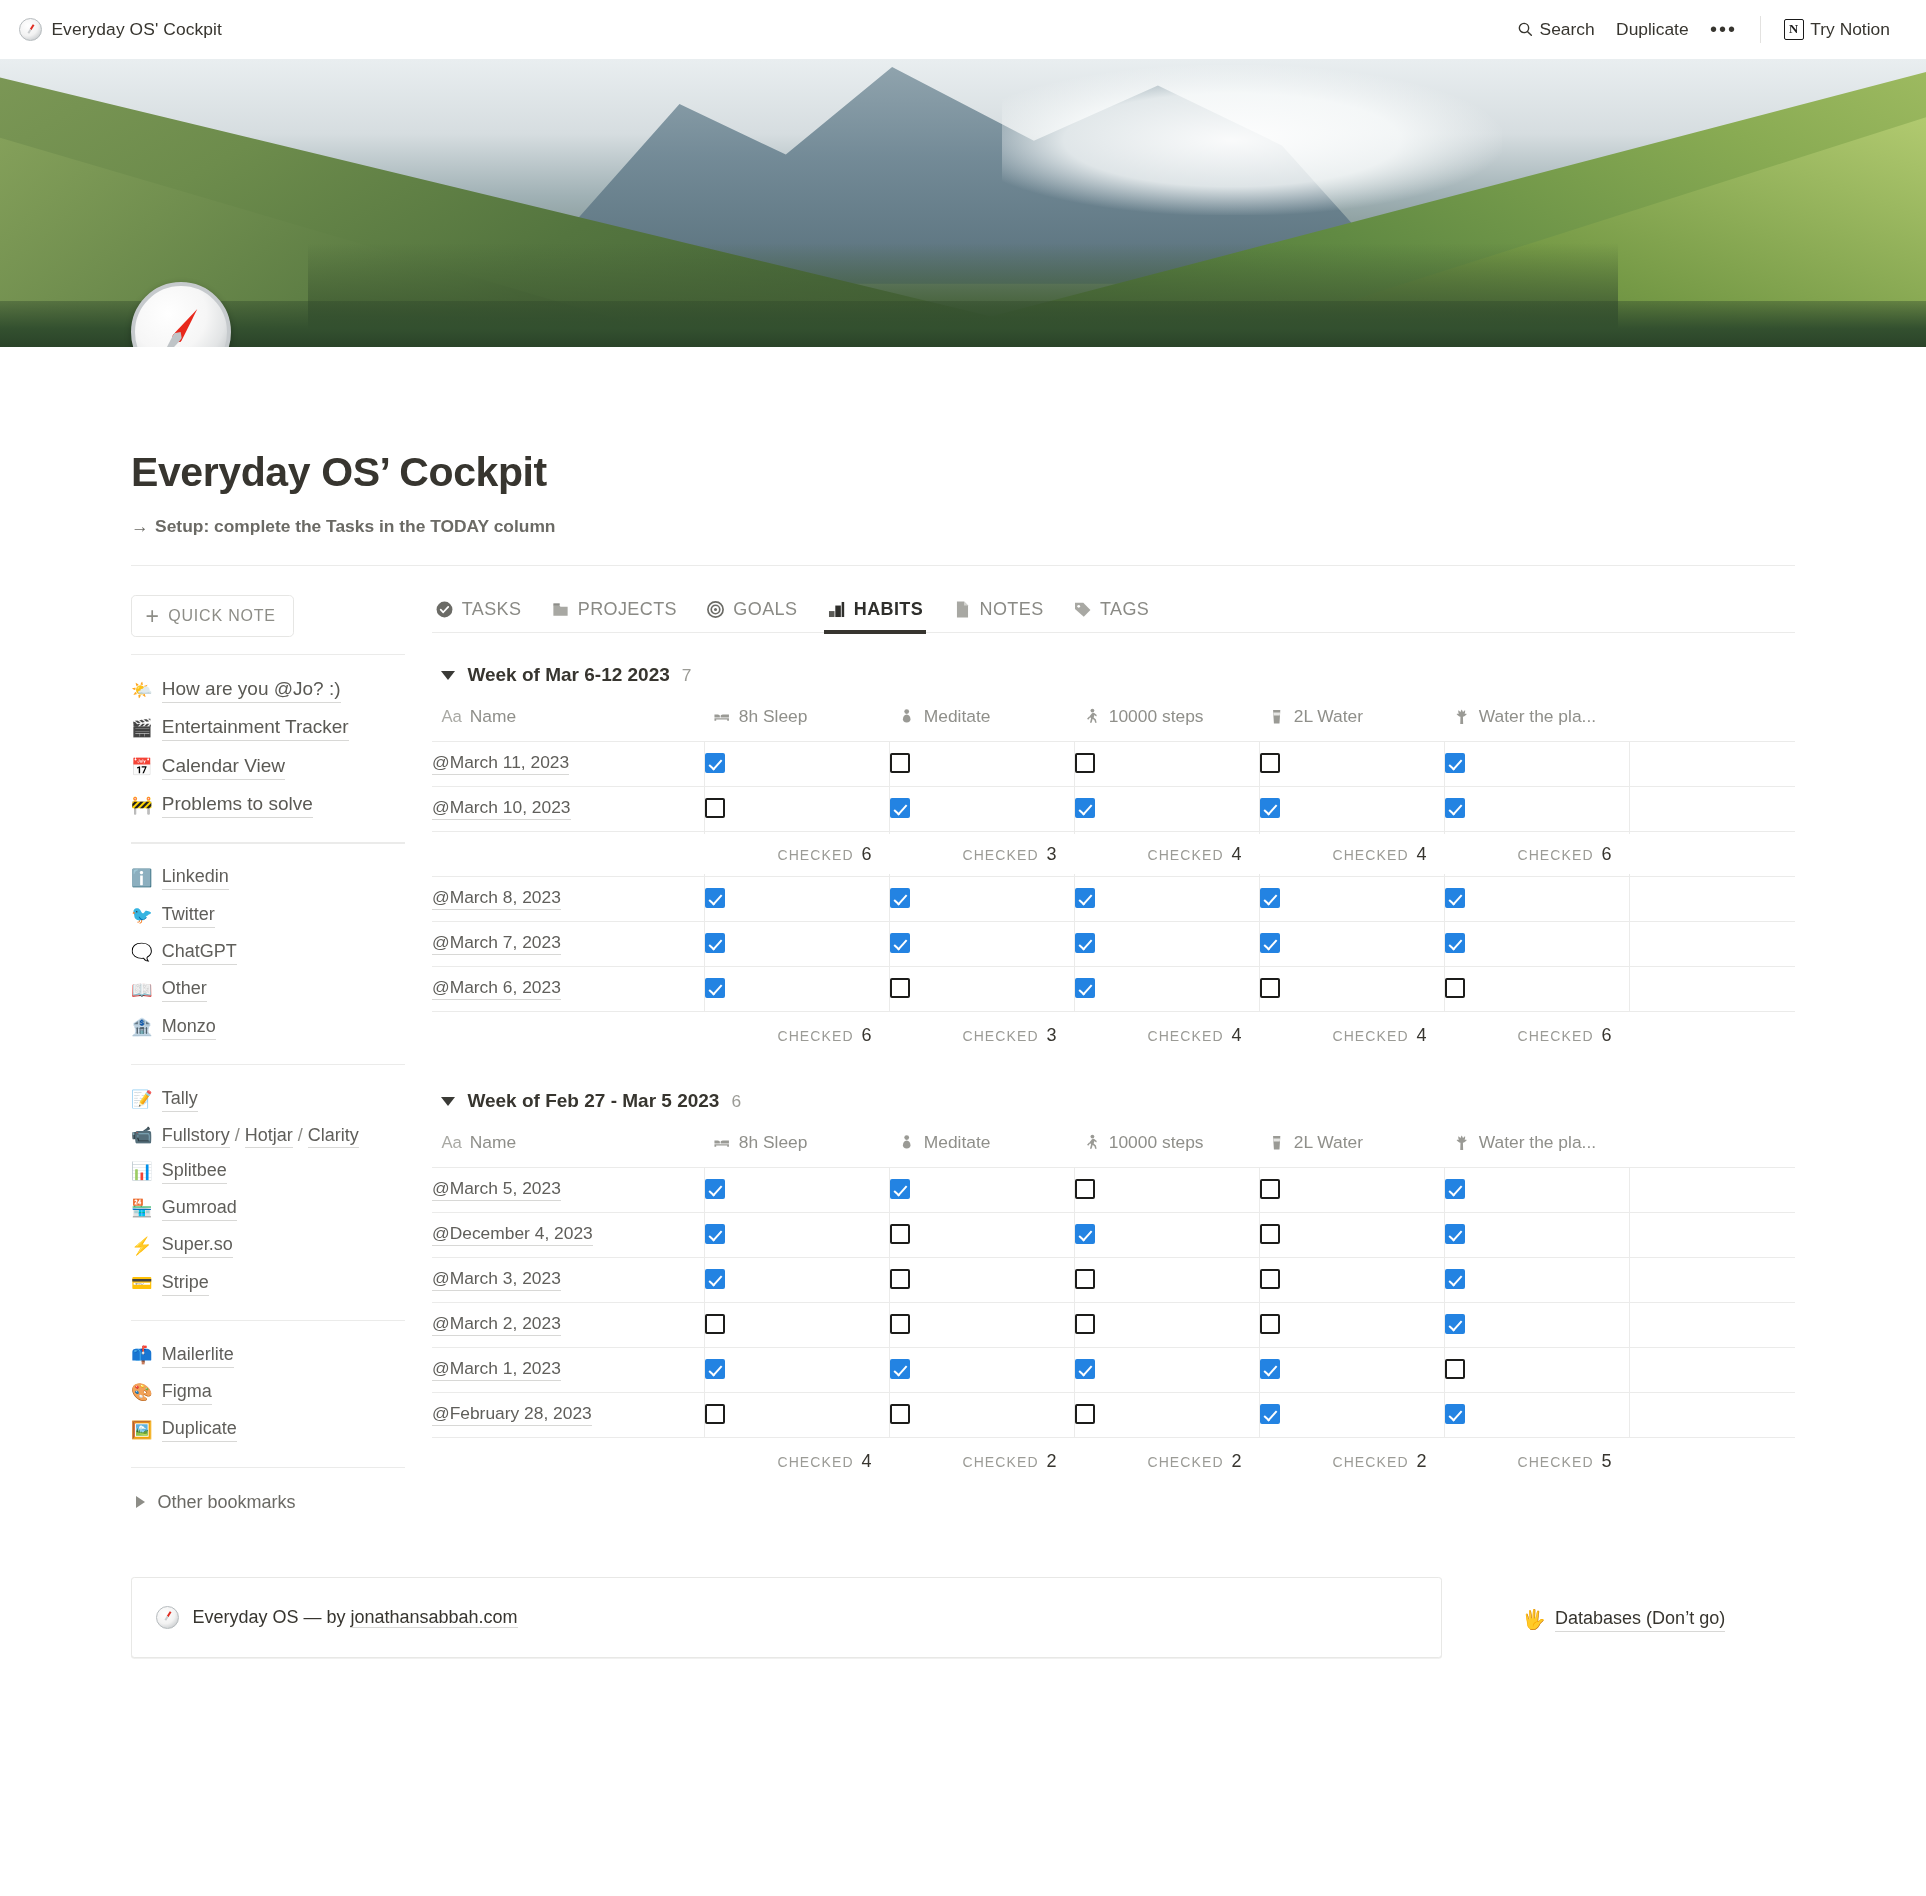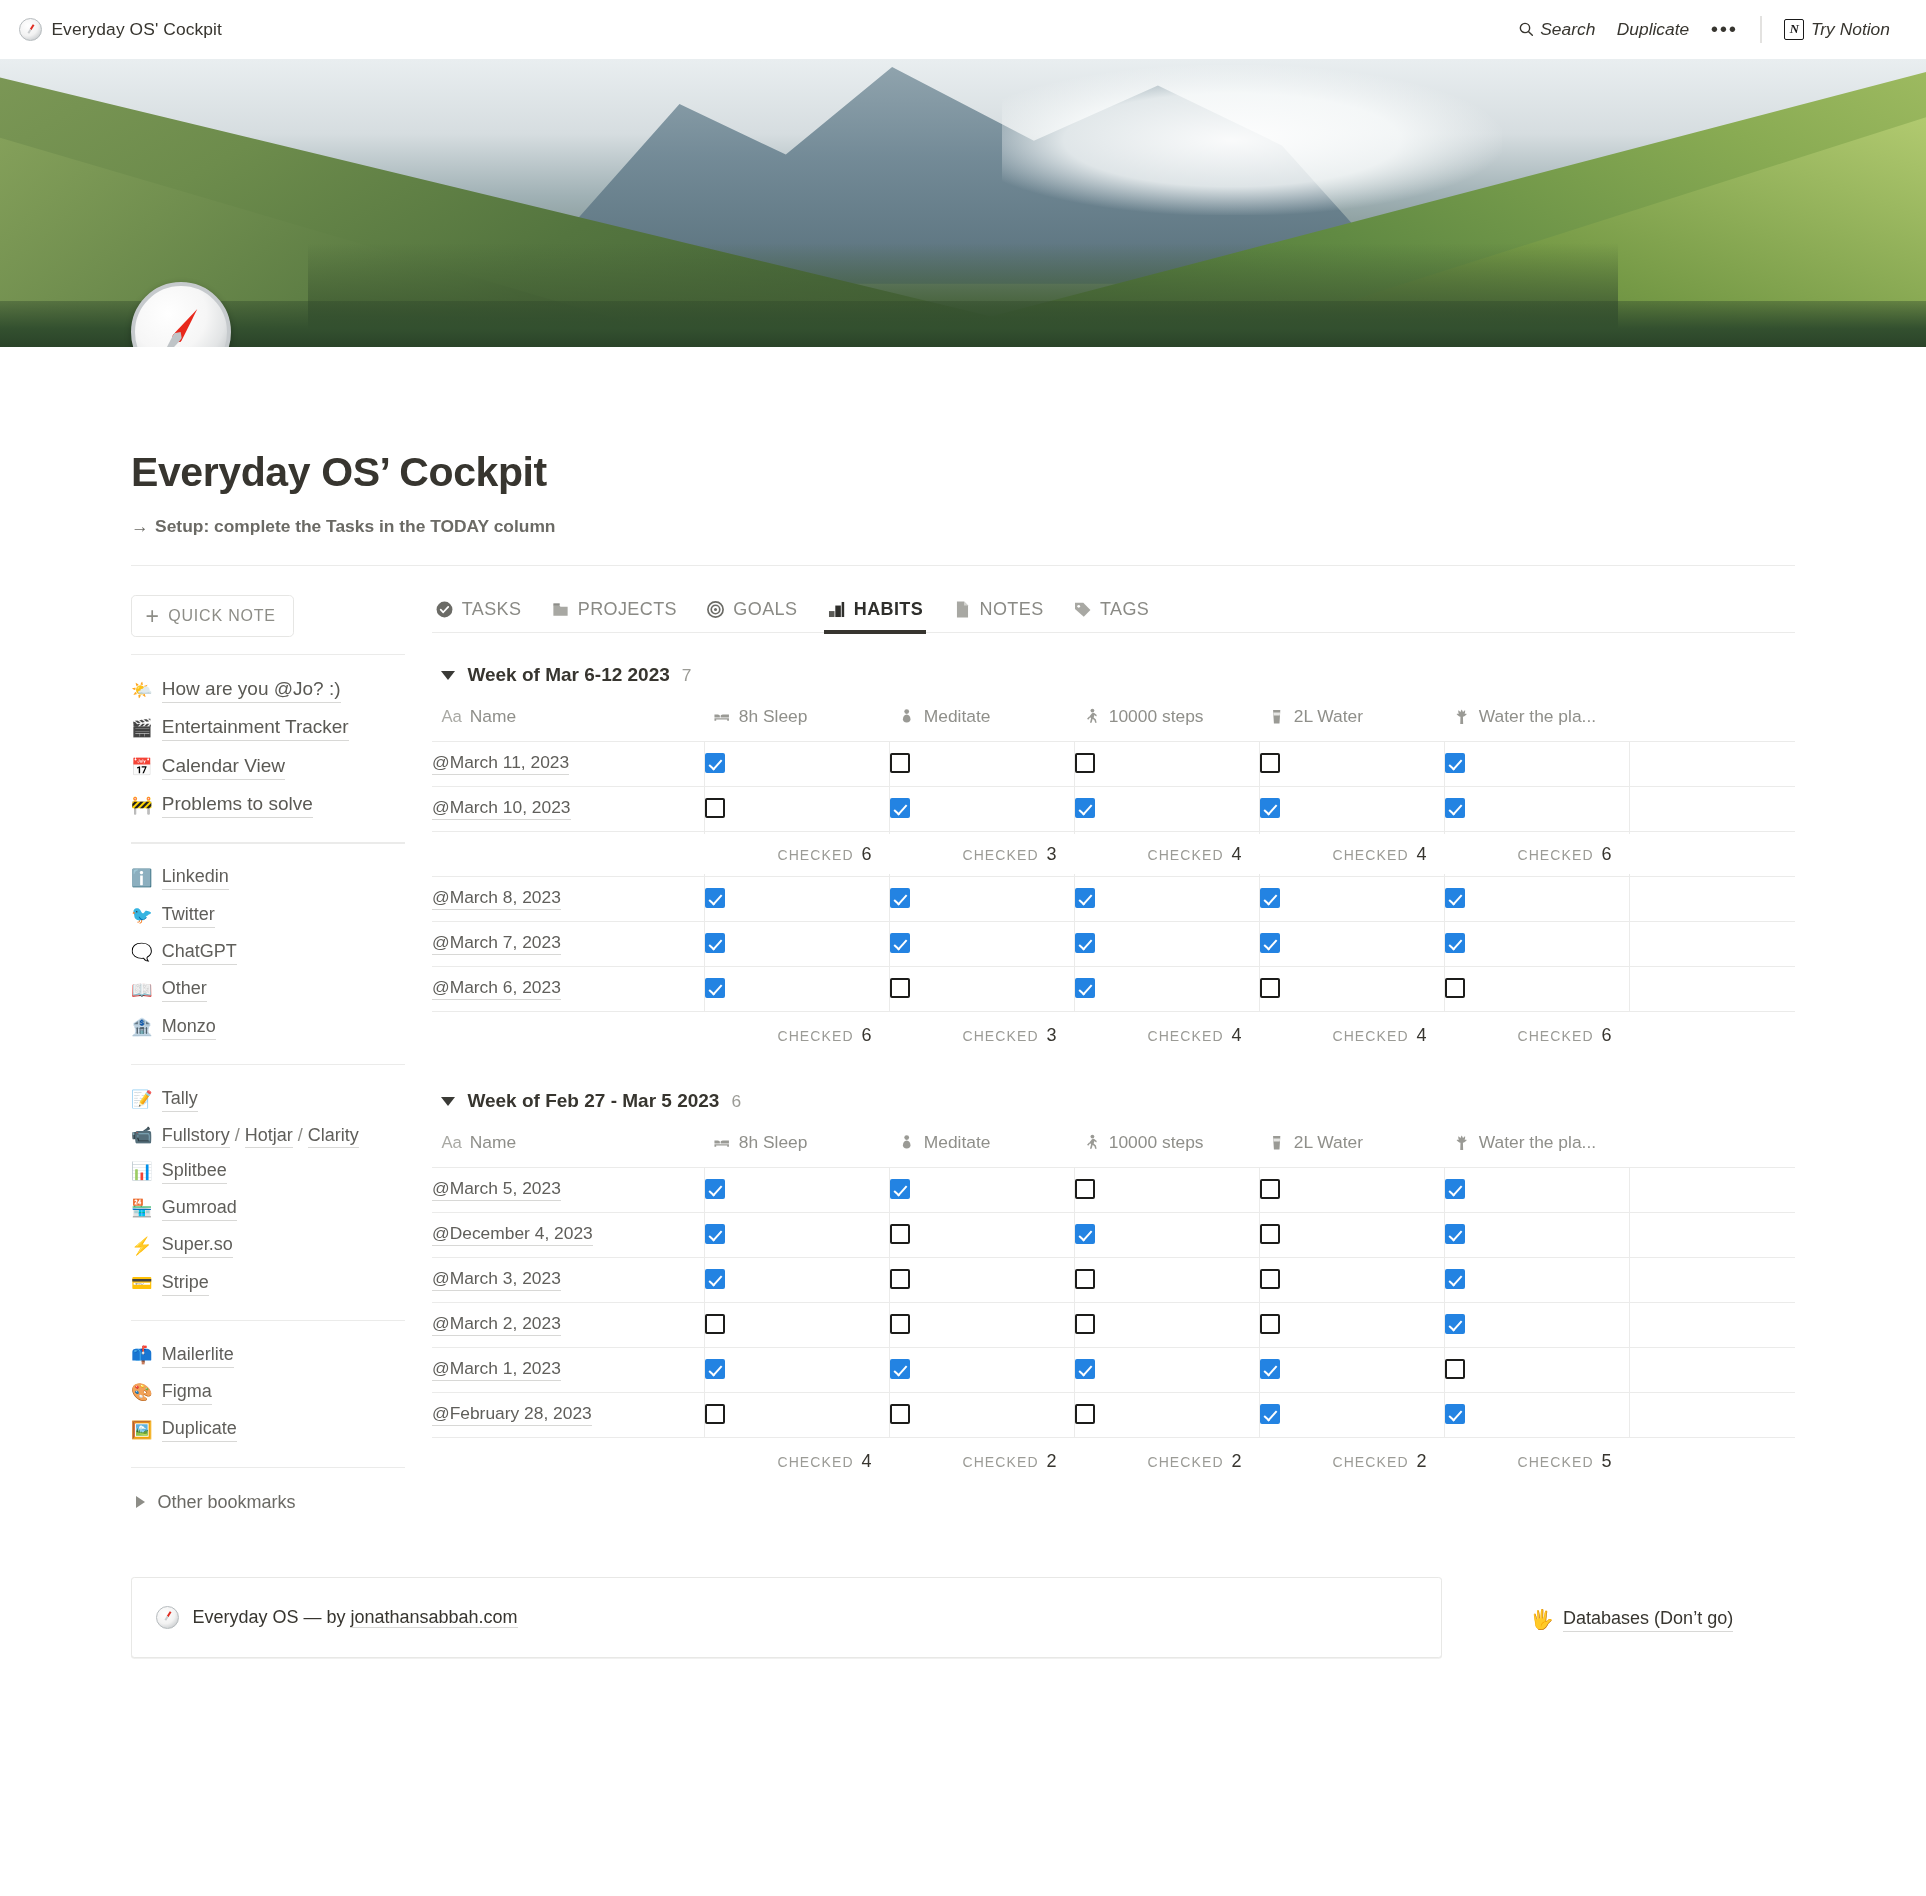--- a/index.html
+++ b/index.html
@@ -27,21 +27,21 @@
     border: 1.3px solid #b6bbbe;
     position: relative; flex: none;
   }
   .compass-sm::after {
     content: ""; position: absolute; left: 50%; top: 50%;
     width: 2px; height: 10px; margin: -6px 0 0 -1px;
     background: linear-gradient(to bottom, #e02b20 0 55%, #c9ccce 55% 100%);
     transform: rotate(32deg); transform-origin: 50% 50%;
   }
   .topbar-title { font-size: 17.4px; color: #37352f; font-weight: 400; letter-spacing: 0.1px; }
-  .topbar-right { display: flex; align-items: center; gap: 0; font-style: italic; }
+  .topbar-right { display: flex; align-items: center; gap: 0; }
   .tb-item {
     display: flex; align-items: center; gap: 6.7px;
     font-size: 17.4px; color: #37352f; padding: 4px 10.7px; cursor: pointer; white-space: nowrap;
   }
   .tb-sep { width: 1.3px; height: 27px; background: #e3e2e0; margin: 0 12px; }
   .ico-search { width: 16px; height: 16px; flex: none; }
   .ico-dots { letter-spacing: 2px; font-size: 20px; line-height: 12px; color: #37352f; }
   .notion-mark {
     width: 20px; height: 21.4px; border: 1.7px solid #1a1a1a; border-radius: 2px;
     display: flex; align-items: center; justify-content: center;
@@ -218,21 +218,21 @@
   .sum-val { font-size: 18px; color: #37352f; }
 
   
   .float-sum {
     position: absolute; left: 0; right: 0; height: 40px; background: #fff; z-index: 9;
     display: flex; align-items: center; pointer-events: none;
   }
   .float-sum .fs-cell { display: flex; align-items: baseline; justify-content: flex-end; gap: 8px; padding-right: 17.4px; }
 
   
-  .footer-wrap { display: flex; align-items: flex-start; padding: 64px 131px 60px 131px; gap: 8px; }
+  .footer-wrap { display: flex; align-items: flex-start; padding: 64px 131px 60px 131px; gap: 0; }
   .credit-card {
     width: 1311px; border: 1.3px solid #e8e8e6; border-radius: 3.3px; padding: 28px 24px;
     display: flex; align-items: center; gap: 13.4px; background: #fff; box-shadow: 0 0.7px 0 #ededeb;
   }
   .credit-text { font-size: 18px; color: #37352f; }
   .credit-text a { color: #37352f; border-bottom: 1.3px solid #d8d8d6; text-decoration: none; }
   .db-link { display: flex; align-items: center; gap: 9.4px; padding: 31px 0 0 80px; cursor: pointer; }
   .db-emoji { font-size: 19px; }
   .db-label { font-size: 18px; color: #37352f; border-bottom: 1.3px solid #d8d8d6; padding-bottom: 2px; }
 </style>

